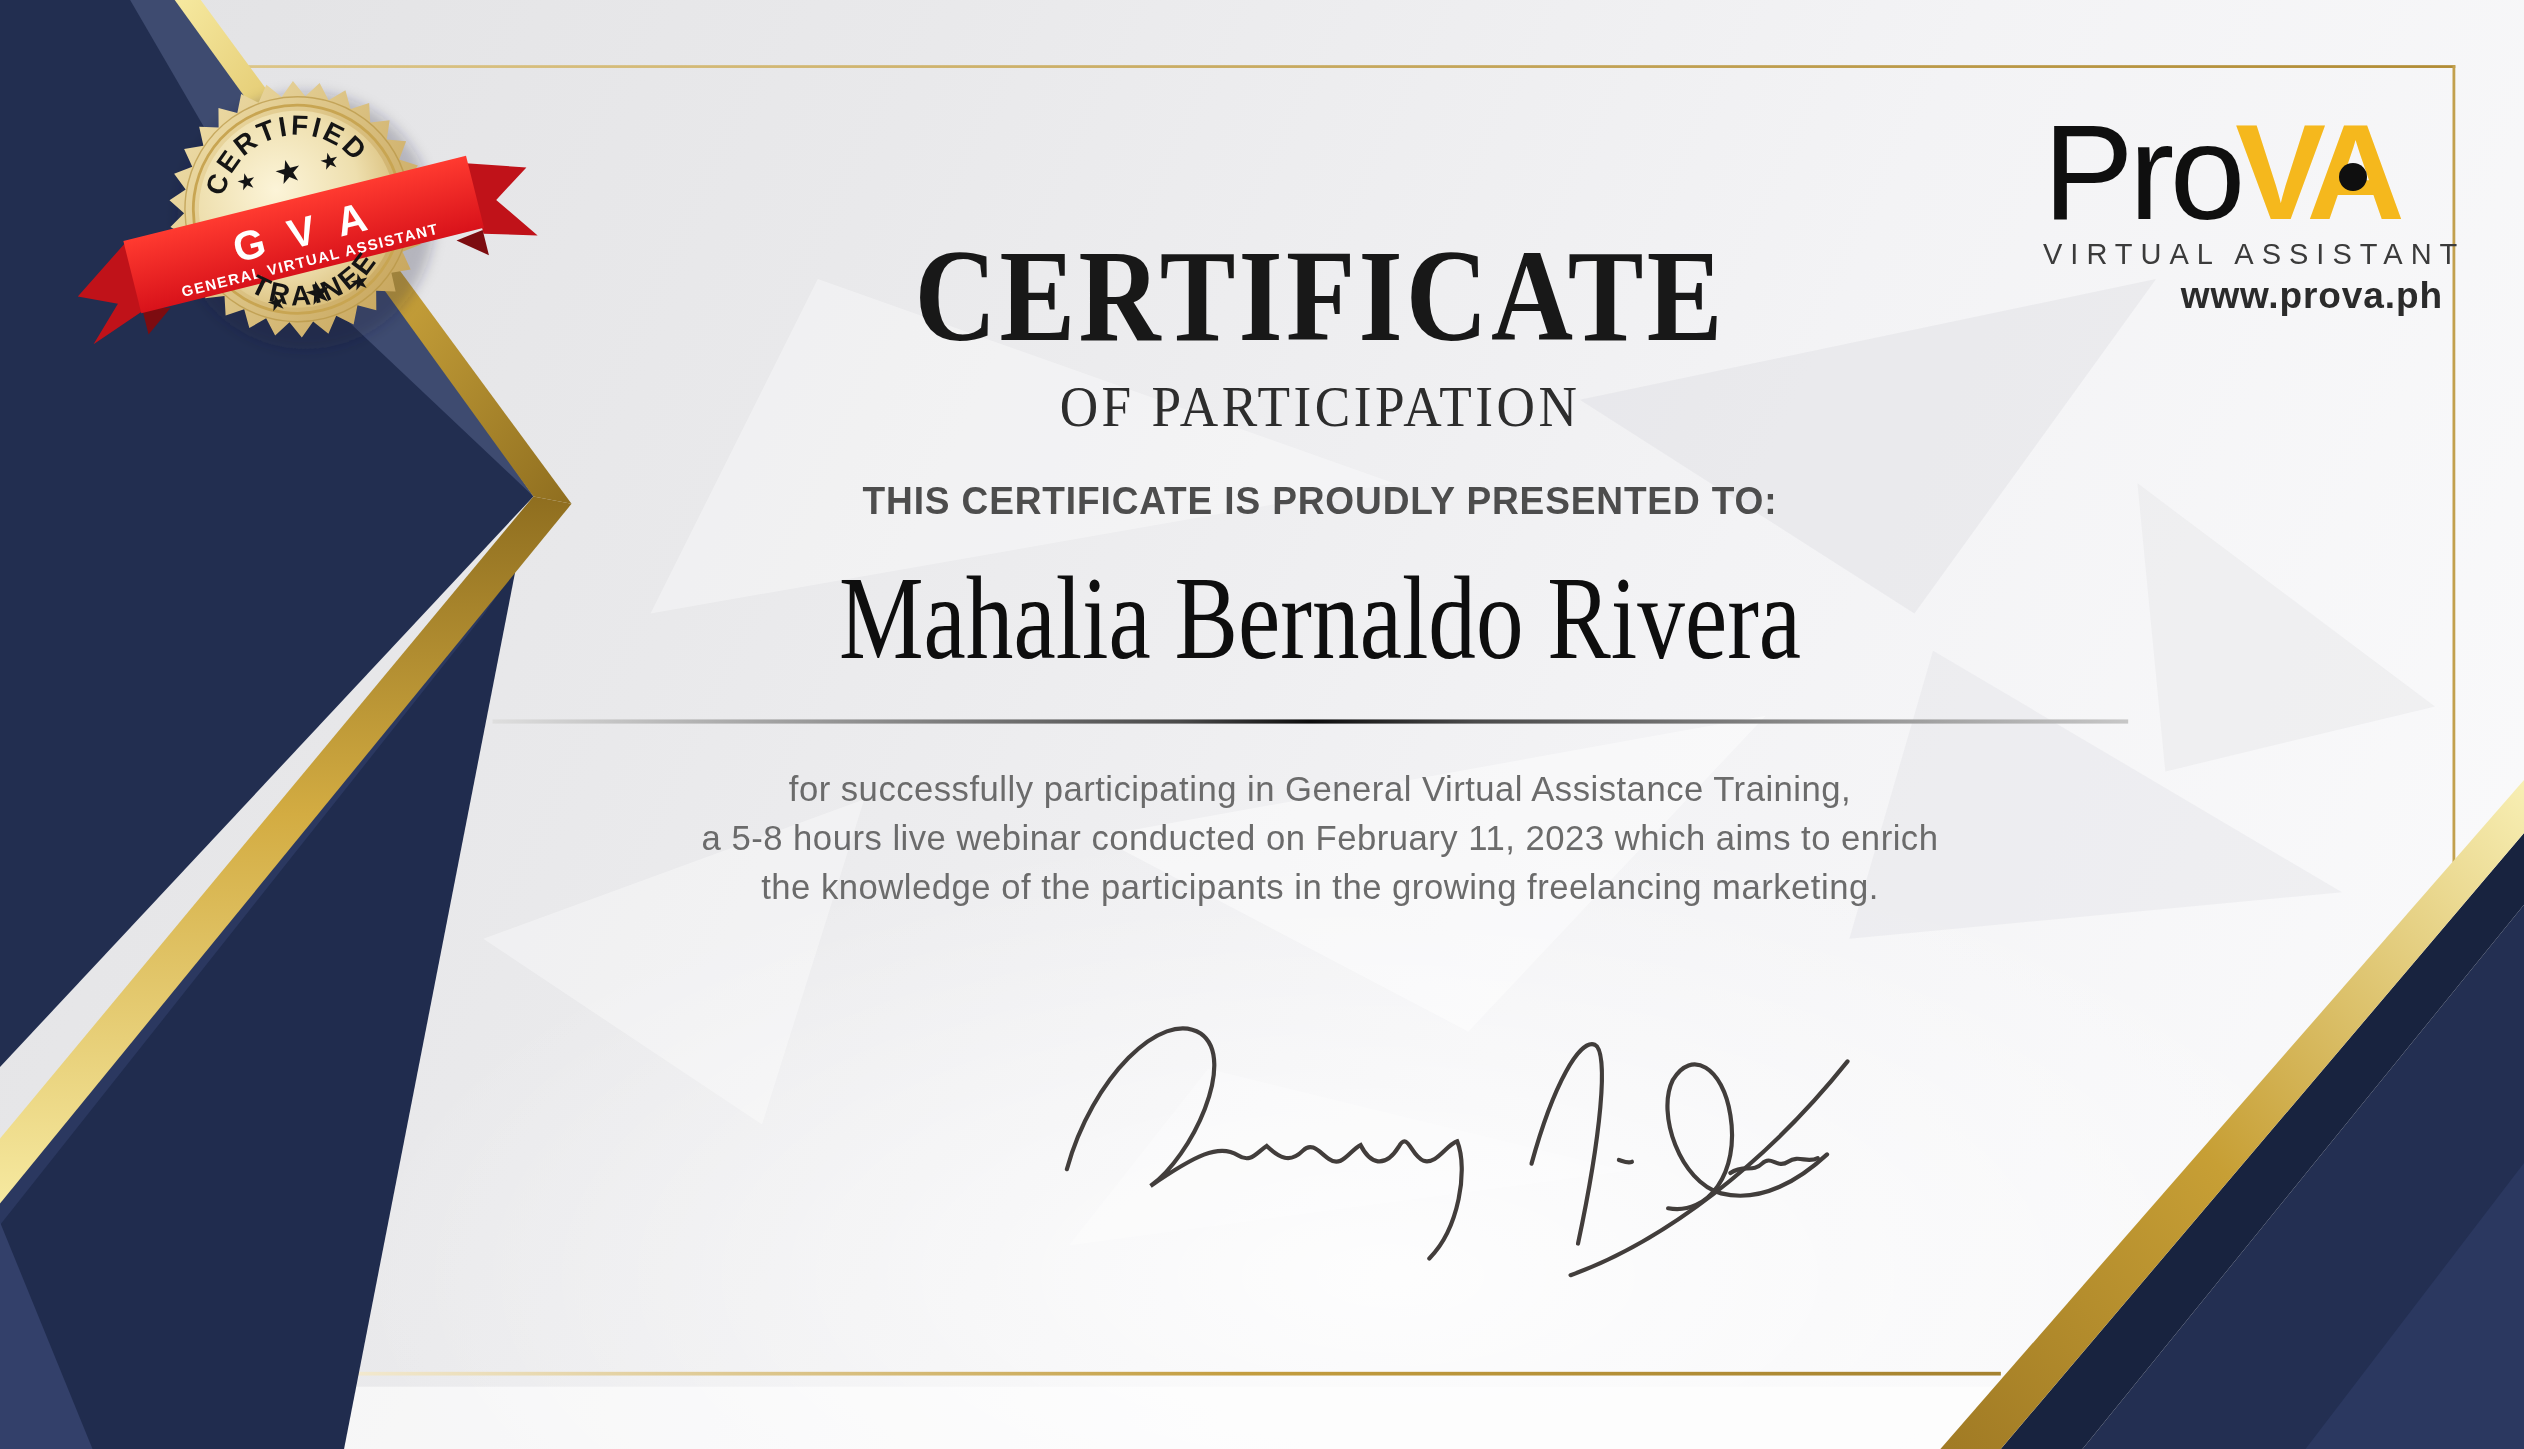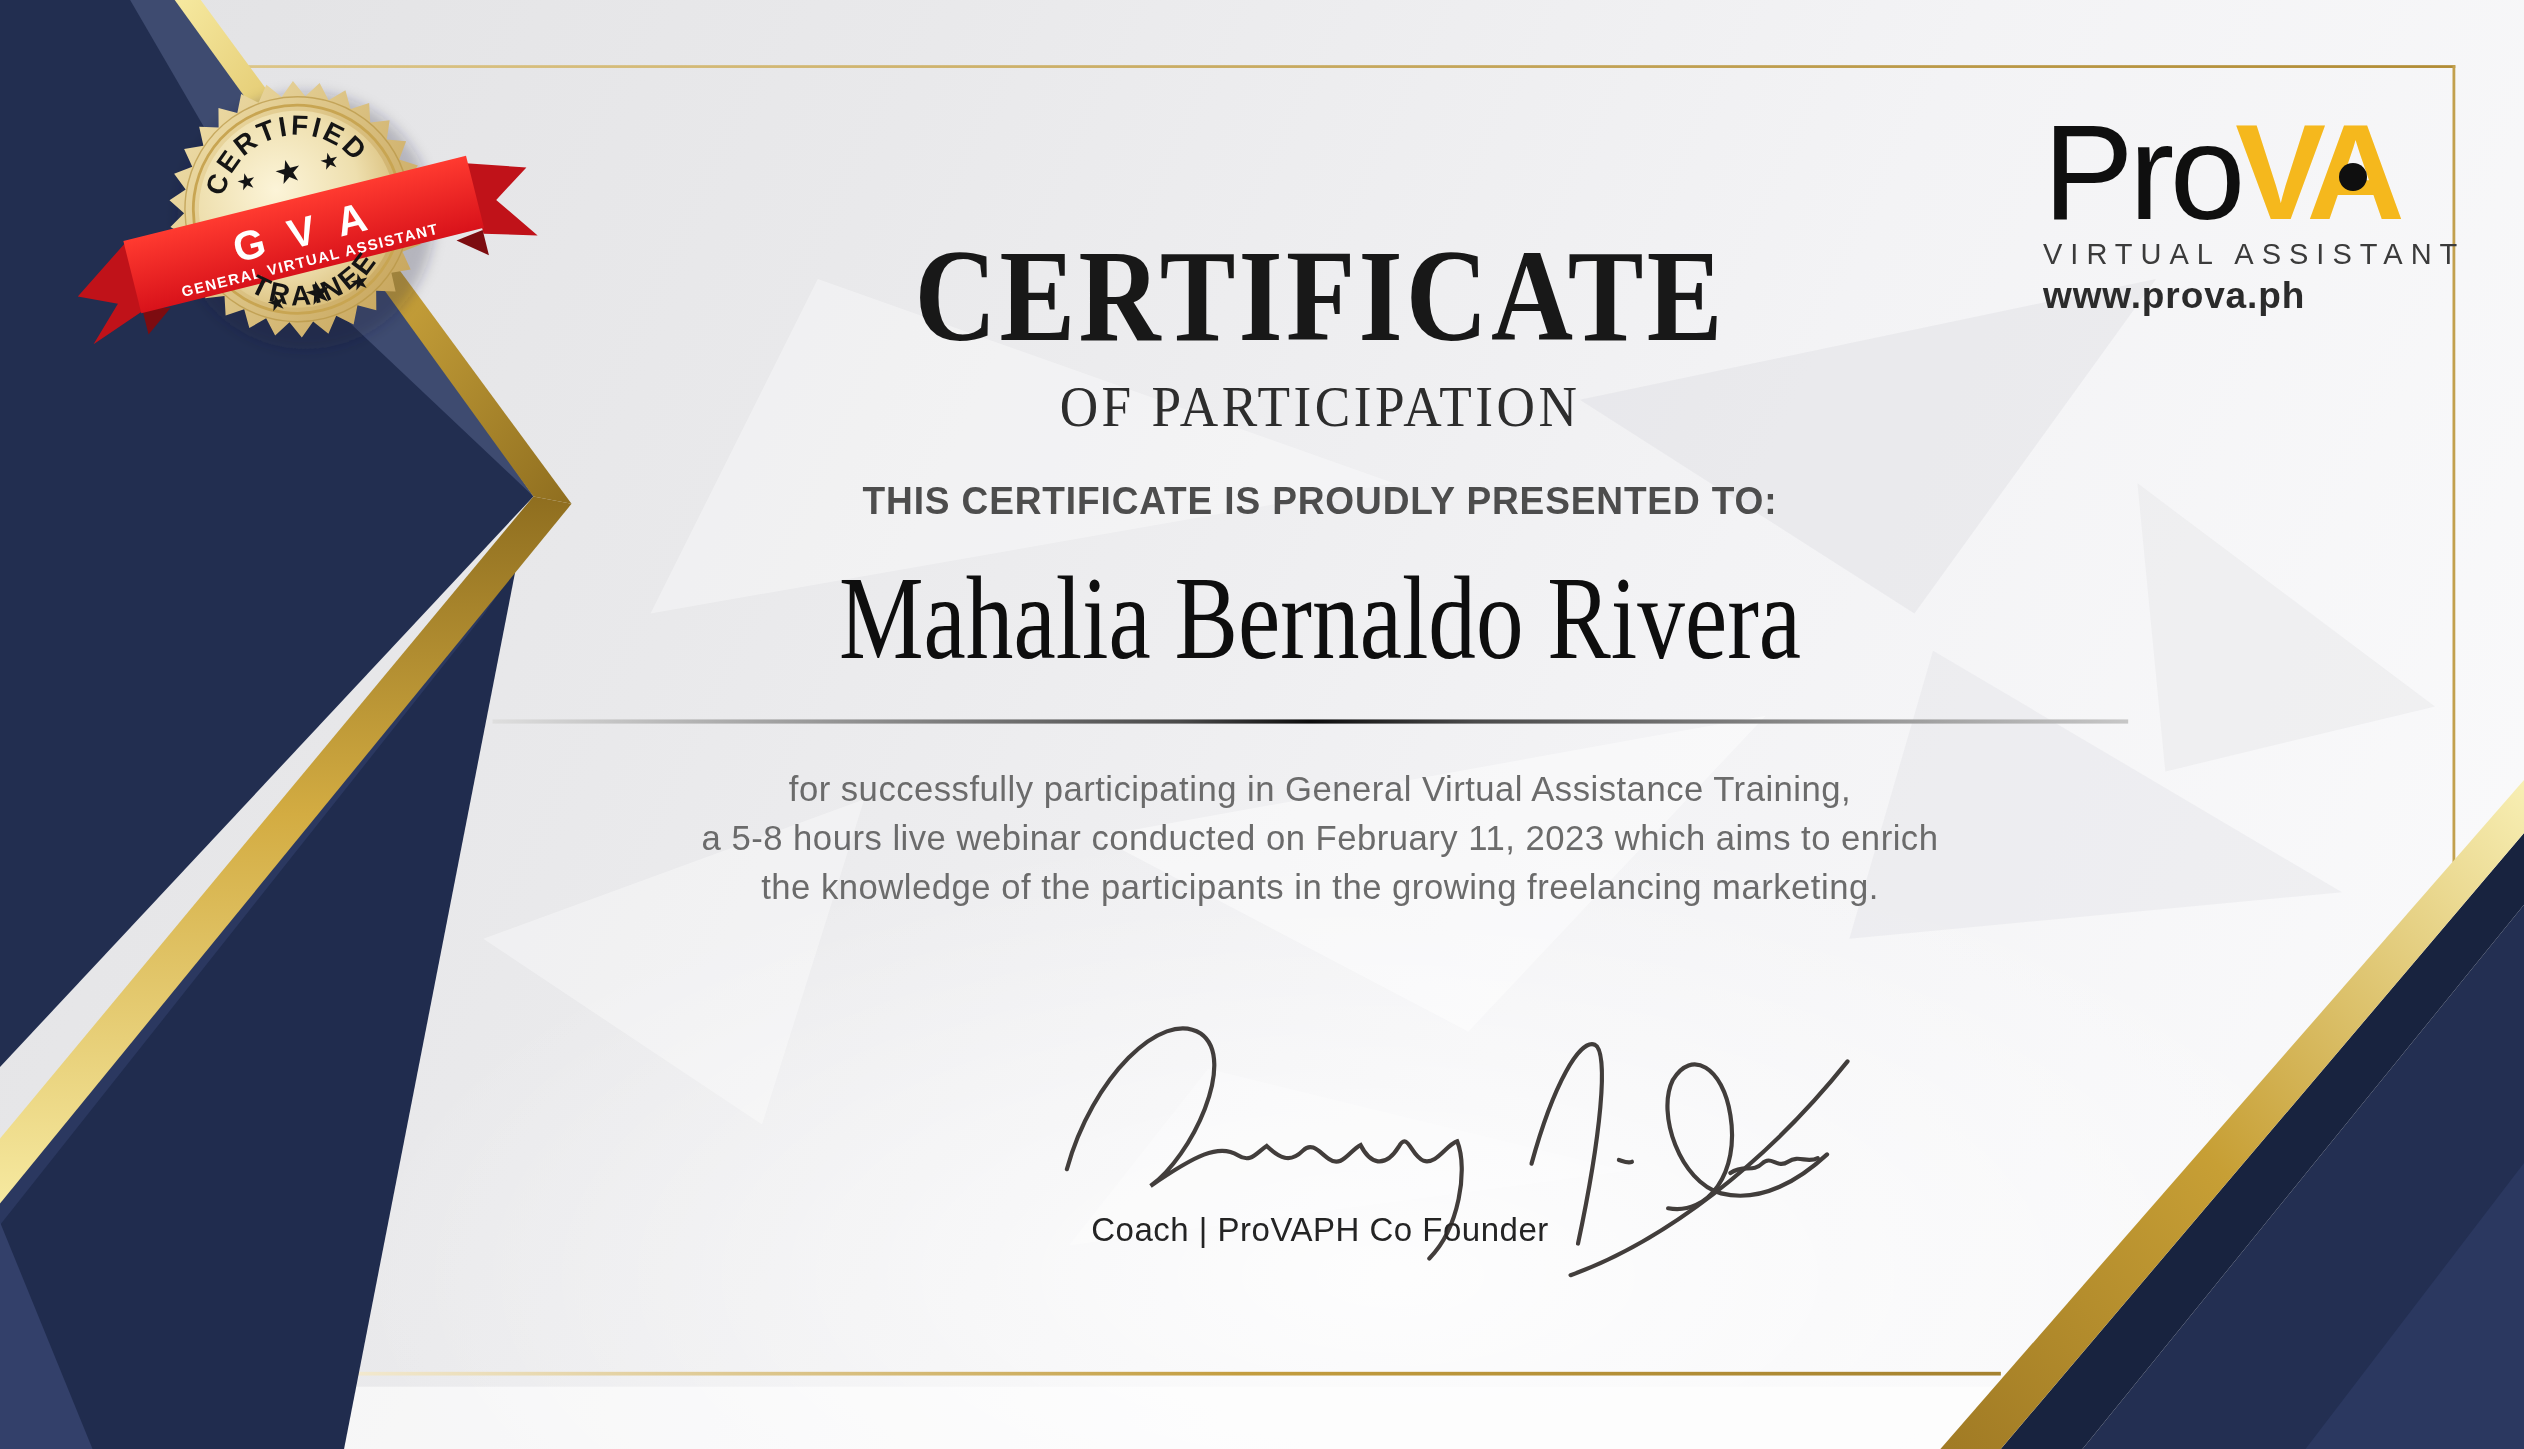--- a/index.html
+++ b/index.html
@@ -35,21 +35,21 @@
   }
   .sig-name{top:1167px;font-size:36px;font-weight:800;color:#101010;letter-spacing:0.9px;}
   .sig-role{top:1211px;font-size:33px;font-weight:400;color:#242424;letter-spacing:0.5px;}
   
   .logo{left:2043px;top:104px;width:427px;}
   .logo-brand{position:relative;white-space:nowrap;line-height:1;height:119px;}
   .logo-pro{font-size:136px;font-weight:400;color:#0f0f0f;letter-spacing:-4.6px;}
   .logo-va{font-size:136px;font-weight:800;color:#f5b81d;letter-spacing:-9.3px;margin-left:-5.6px;}
   .logo-dot{position:absolute;left:296px;top:59px;width:28px;height:28px;border-radius:50%;background:#0f0f0f;}
   .logo-tagline{margin-top:15px;font-size:29px;font-weight:400;color:#3b3b3b;letter-spacing:8px;white-space:nowrap;}
-  .logo-url{margin-top:3.7px;font-size:37px;font-weight:700;color:#2b2b2b;letter-spacing:0.9px;text-align:left;width:400px;}
+  .logo-url{margin-top:3.7px;font-size:37px;font-weight:700;color:#2b2b2b;letter-spacing:0.9px;text-align:right;width:400px;}
   svg text{font-family:"Liberation Sans", sans-serif;}
   .star{font-family:"DejaVu Sans", sans-serif;}
 </style>
 </head>
 <body>
 
 <div id="stage">
 
   <svg class="abs" style="left:0;top:0" width="2525" height="1450" viewBox="0 0 2717 1560">
     <defs>
@@ -189,21 +189,20 @@
   <div class="abs col subtitle">OF PARTICIPATION</div>
   <div class="abs col presented">THIS CERTIFICATE IS PROUDLY PRESENTED TO:</div>
   <div class="abs col recipient">Mahalia Bernaldo Rivera</div>
 
   <div class="abs col body-text">
     <div>for successfully participating in General Virtual Assistance Training,</div>
     <div>a 5-8 hours live webinar conducted on February 11, 2023  which aims to enrich</div>
     <div>the knowledge of the participants in the growing freelancing marketing.</div>
   </div>
 
-  <div class="abs col sig-role">Coach | ProVAPH Co Founder</div>
 
   <svg class="abs" style="left:0;top:0" width="2525" height="1450" viewBox="0 0 2717 1560">
     <g fill="none" stroke="#2e2927" stroke-width="4.5" stroke-linecap="round" opacity=".9">
       <path d="M1148,1258 C1175,1160 1250,1085 1292,1112 C1332,1140 1282,1245 1238,1276
                C1286,1243 1312,1230 1332,1243 C1346,1252 1352,1240 1363,1233
                C1377,1246 1388,1252 1402,1238 C1412,1228 1420,1240 1430,1247
                C1444,1257 1452,1238 1464,1232 C1474,1252 1490,1258 1505,1234
                C1515,1216 1518,1244 1532,1249 C1546,1253 1556,1232 1568,1228
                C1580,1258 1570,1322 1538,1354"></path>
       <path d="M1648,1252 C1672,1165 1700,1118 1716,1124 C1732,1131 1722,1225 1698,1338"></path>

